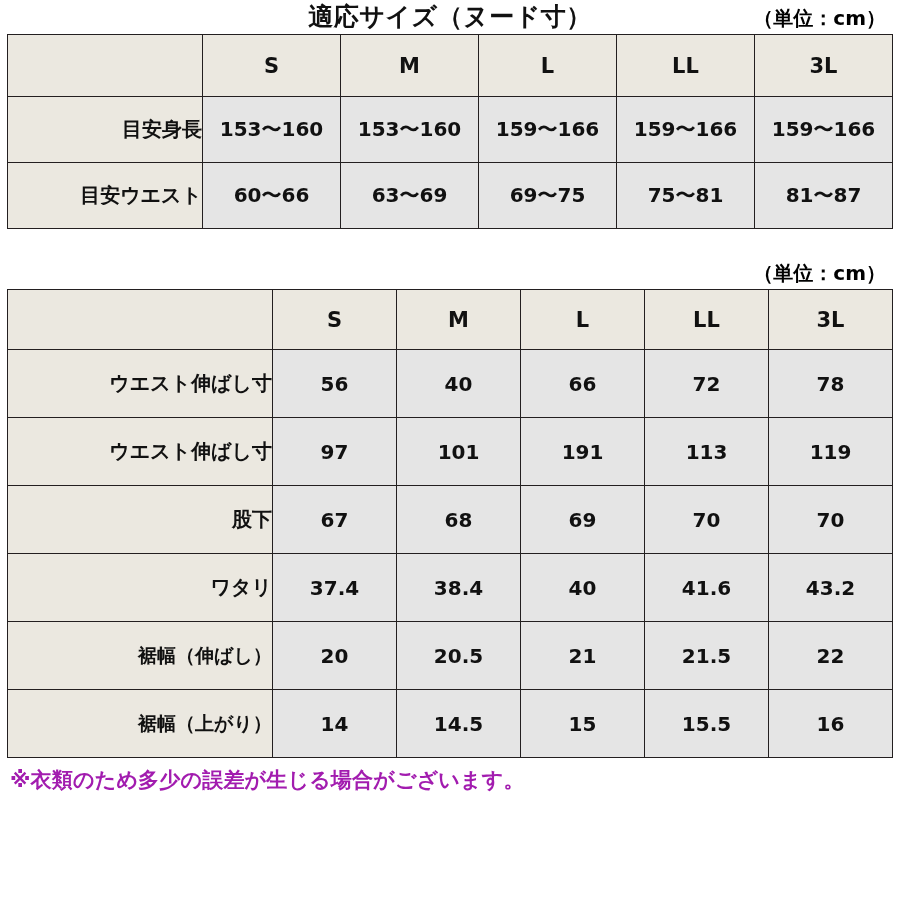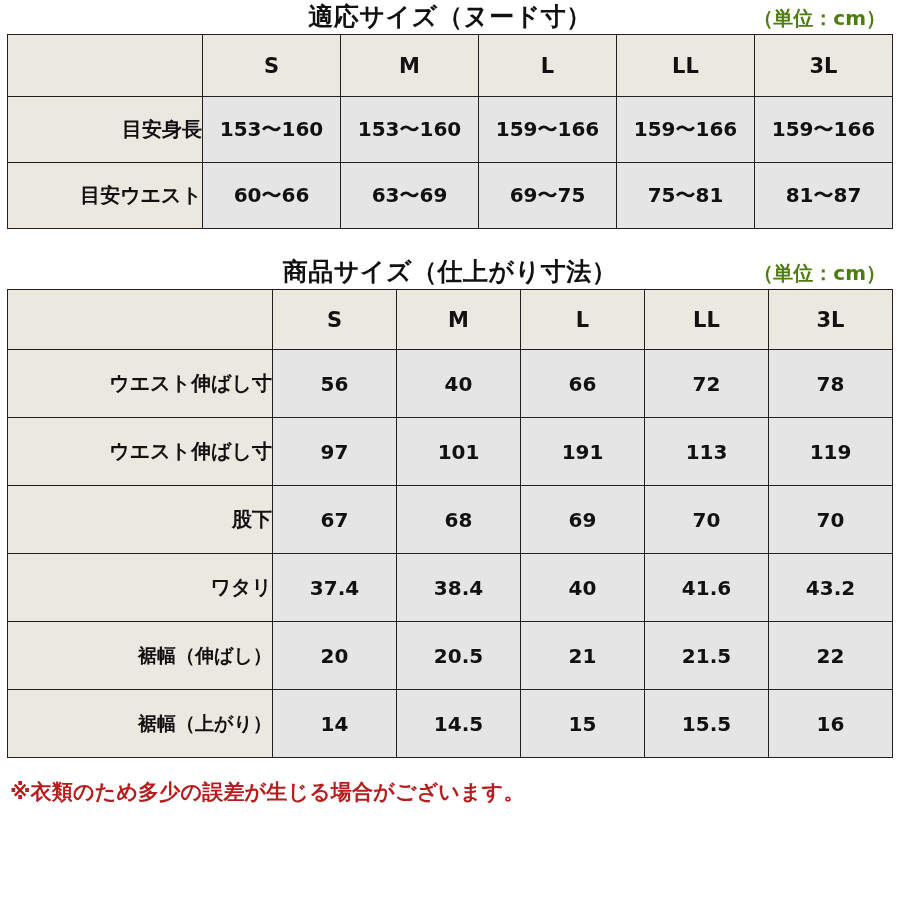--- a/index.html
+++ b/index.html
@@ -36,21 +36,21 @@
     letter-spacing: 0.5px;
     color: #111;
     white-space: nowrap;
   }
   .caption-unit {
     position: absolute;
     right: 14px;
     bottom: 2px;
     font-size: 20px;
     font-weight: 700;
-    color: #4d7c0f;
+    color: #000000;
     white-space: nowrap;
   }
 
   
   table {
     border-collapse: collapse;
     table-layout: fixed;
     width: 886px;
     margin: 0 7px;
     background: #ffffff;
@@ -86,24 +86,24 @@
   #table-fit-size tr.body td { height: 66px; }
 
   
   #table-product-size col.label { width: 265px; }
   #table-product-size col.val { width: 124px; }
   #table-product-size tr.head td { height: 60px; }
   #table-product-size tr.body td { height: 68px; }
 
   .spacer-1 { height: 26px; }
   .note {
-    margin: 20px 0 0 10px;
+    margin: 8px 0 0 10px;
     font-size: 21px;
     font-weight: 700;
-    color: #b91c1c;
+    color: #a21caf;
     letter-spacing: 0.2px;
   }
 </style>
 </head>
 <body>
 
 <div class="page">
 
   <div class="caption-row">
     <span class="caption-title">適応サイズ（ヌード寸）</span>
@@ -143,21 +143,20 @@
         <td class="cell">69〜75</td>
         <td class="cell">75〜81</td>
         <td class="cell">81〜87</td>
       </tr>
     </tbody>
   </table>
 
   <div class="spacer-1"></div>
 
   <div class="caption-row">
-    <span class="caption-title">商品サイズ（仕上がり寸法）</span>
     <span class="caption-unit">（単位：cm）</span>
   </div>
 
   <table id="table-product-size">
     <colgroup>
       <col class="label">
         <col class="val">
         <col class="val">
         <col class="val">
         <col class="val">

